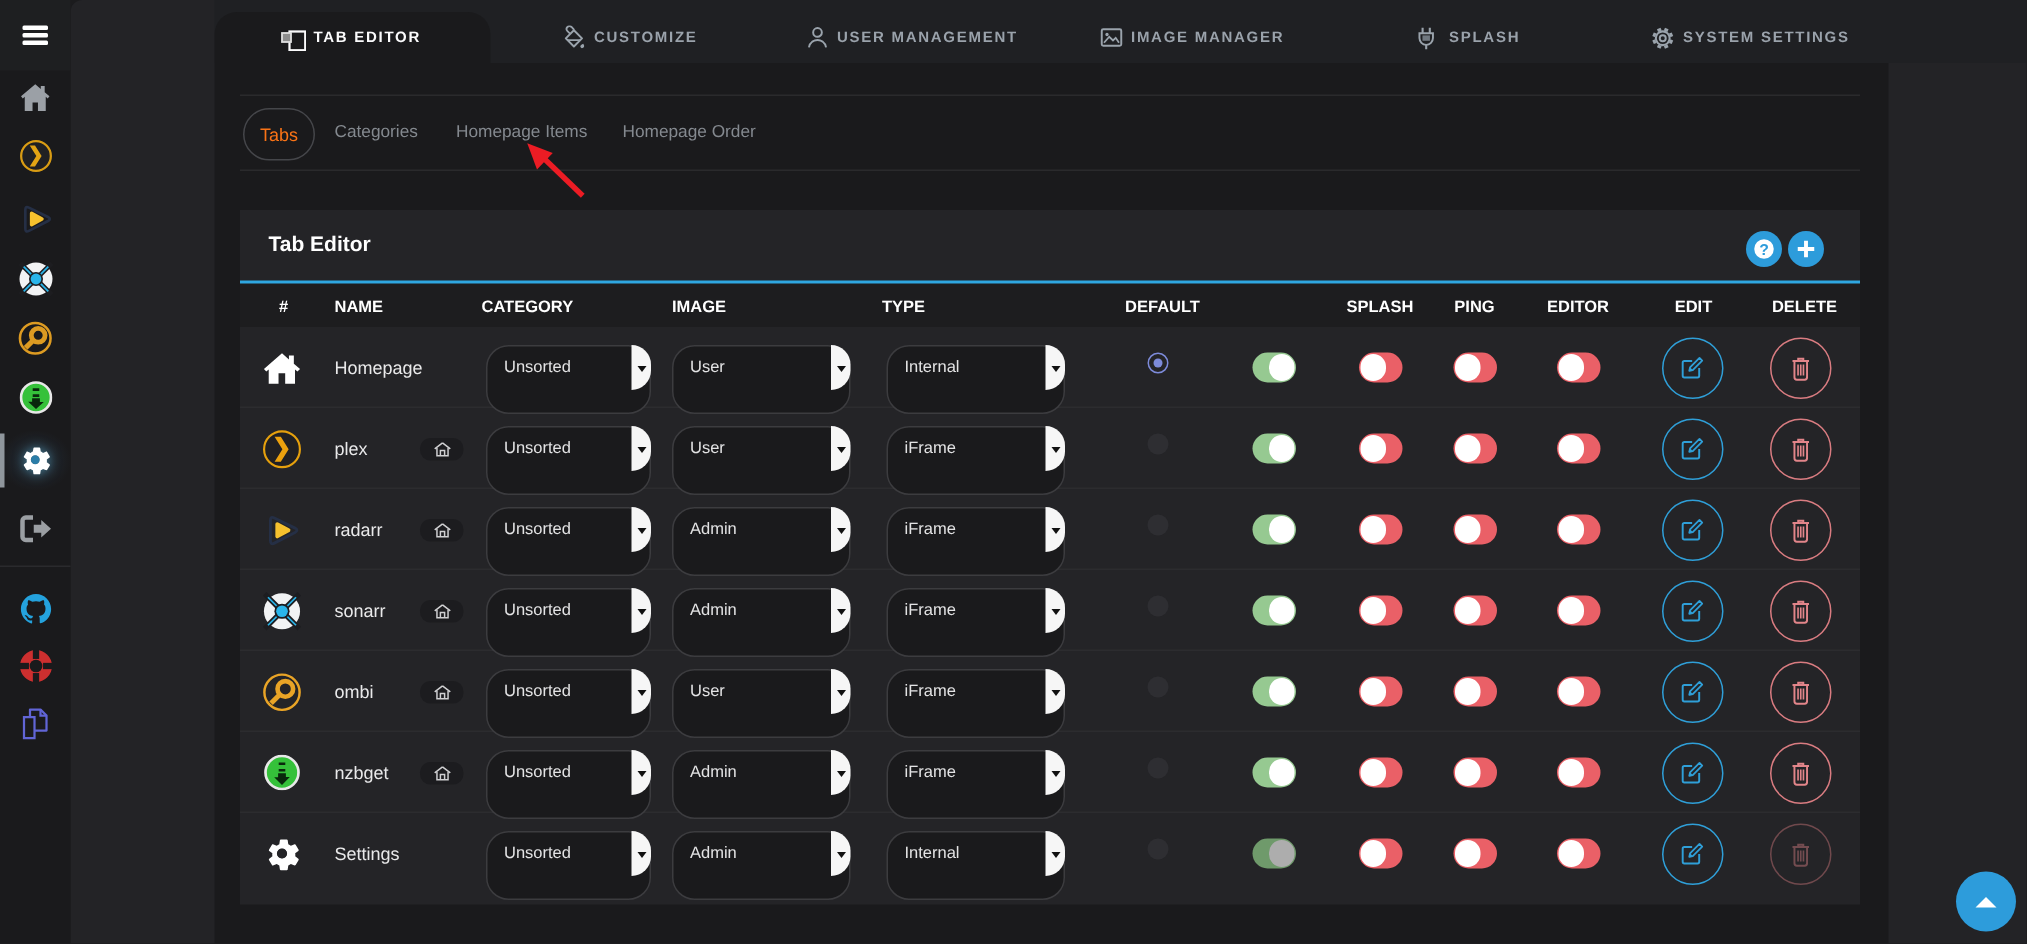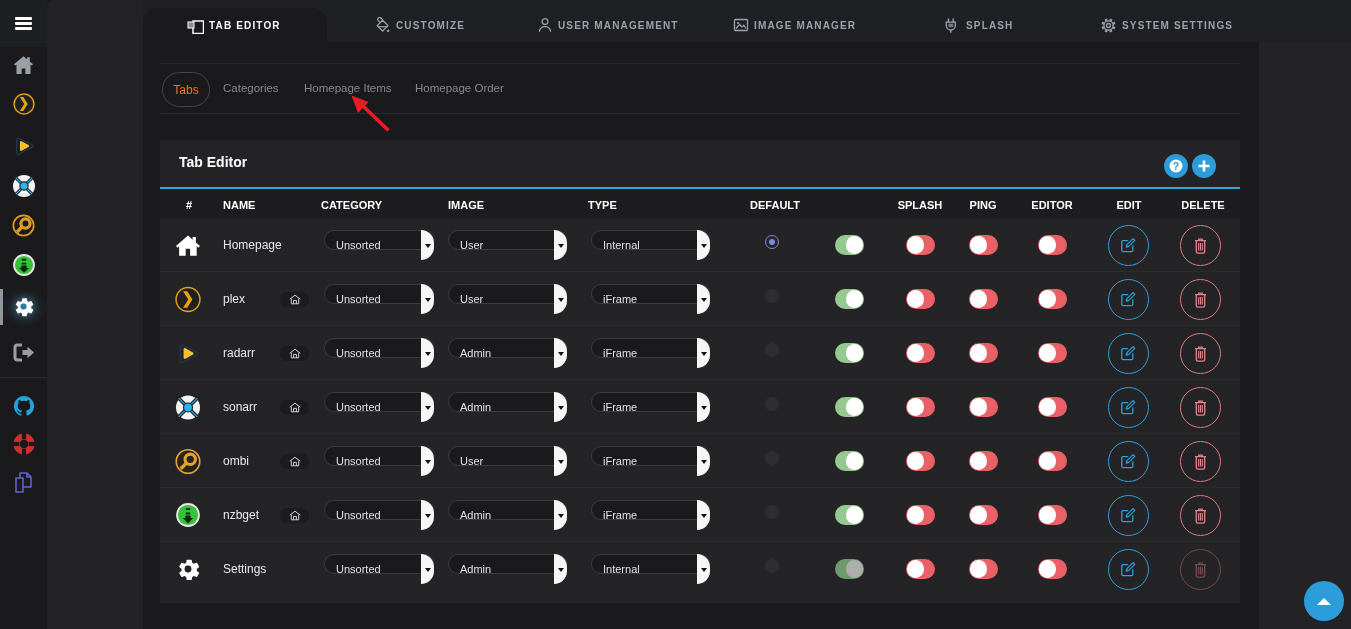--- a/index.html
+++ b/index.html
@@ -33,21 +33,21 @@
 #cardtitle{position:absolute;left:19px;top:14px;font-size:14px;font-weight:bold;color:#fff;}
 .bluebtn{position:absolute;top:154px;width:24px;height:24px;border-radius:50%;background:#2d9cdb;}
 #thead{position:absolute;left:0;top:47px;width:1080px;height:31px;background:#1d1d1f;border-top:2px solid #2fa7e1;}
 .th{position:absolute;top:2px;height:29px;line-height:29px;font-size:11px;font-weight:bold;color:#fff;}
 #rows{position:absolute;left:0;top:78px;width:1080px;}
 .row{position:relative;width:1080px;height:54px;border-bottom:1px solid #2c2c2f;}
 .row:last-child{border-bottom:none;}
 .ricon{position:absolute;left:15px;top:14px;width:26px;height:26px;display:flex;align-items:center;justify-content:center;}
 .rname{position:absolute;left:63px;top:0;height:54px;line-height:54px;font-size:12px;color:#e9e9ea;}
 .hpill{position:absolute;left:120px;top:19.5px;width:29px;height:15px;border-radius:7px;background:#1c1c1f;display:flex;align-items:center;justify-content:center;}
-.sel{position:absolute;top:12px;height:20px;background:#1a1a1c;border:1px solid #3c3c3f;border-radius:15px;color:#e3e3e4;font-size:11px;line-height:28px;padding-left:11px;}
+.sel{position:absolute;top:12px;height:46px;background:#1a1a1c;border:1px solid #3c3c3f;border-radius:15px;color:#e3e3e4;font-size:11px;line-height:28px;padding-left:11px;}
 .sel .cap{position:absolute;right:-1px;top:-1px;width:13px;height:30px;background:#f6f6f6;border-radius:0 15px 15px 0;}
 .sel .tri{position:absolute;right:2px;top:13px;width:0;height:0;border-left:3.5px solid transparent;border-right:3.5px solid transparent;border-top:4px solid #111;}
 .radio-on{position:absolute;top:17px;width:14px;height:14px;border:1.5px solid #7d8bda;border-radius:50%;}
 .radio-on::after{content:"";position:absolute;left:2.5px;top:2.5px;width:6px;height:6px;border-radius:50%;background:#7d8bda;}
 .radio-off{position:absolute;top:17px;width:14px;height:14px;border-radius:50%;background:#2e2e32;}
 .tog{position:absolute;top:17px;width:29px;height:20px;border-radius:10px;}
 .tog .knob{position:absolute;top:1.3px;width:17.4px;height:17.4px;border-radius:50%;background:#fff;}
 .tog.g{background:#96c991;}
 .tog.g .knob{right:1px;}
 .tog.gd{background:#6f9a6b;}

